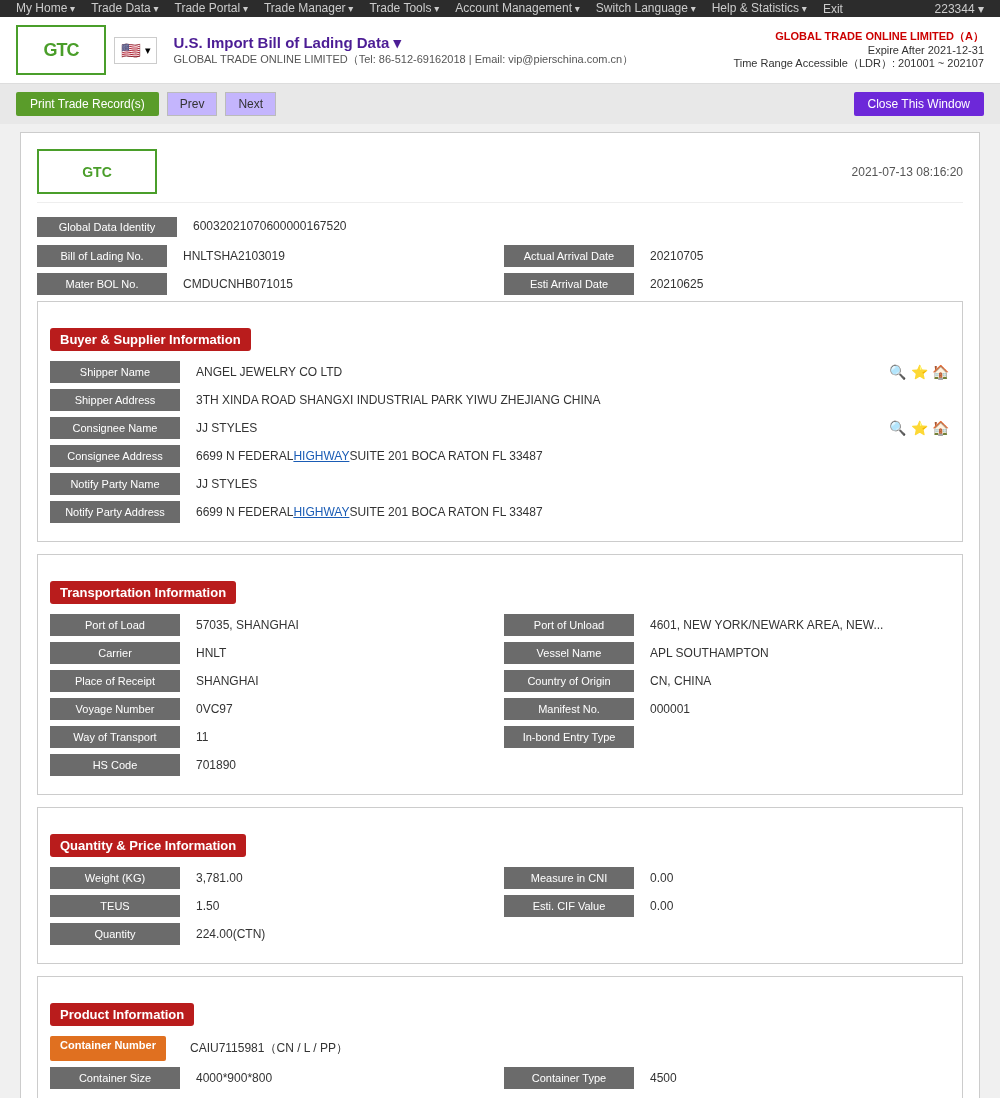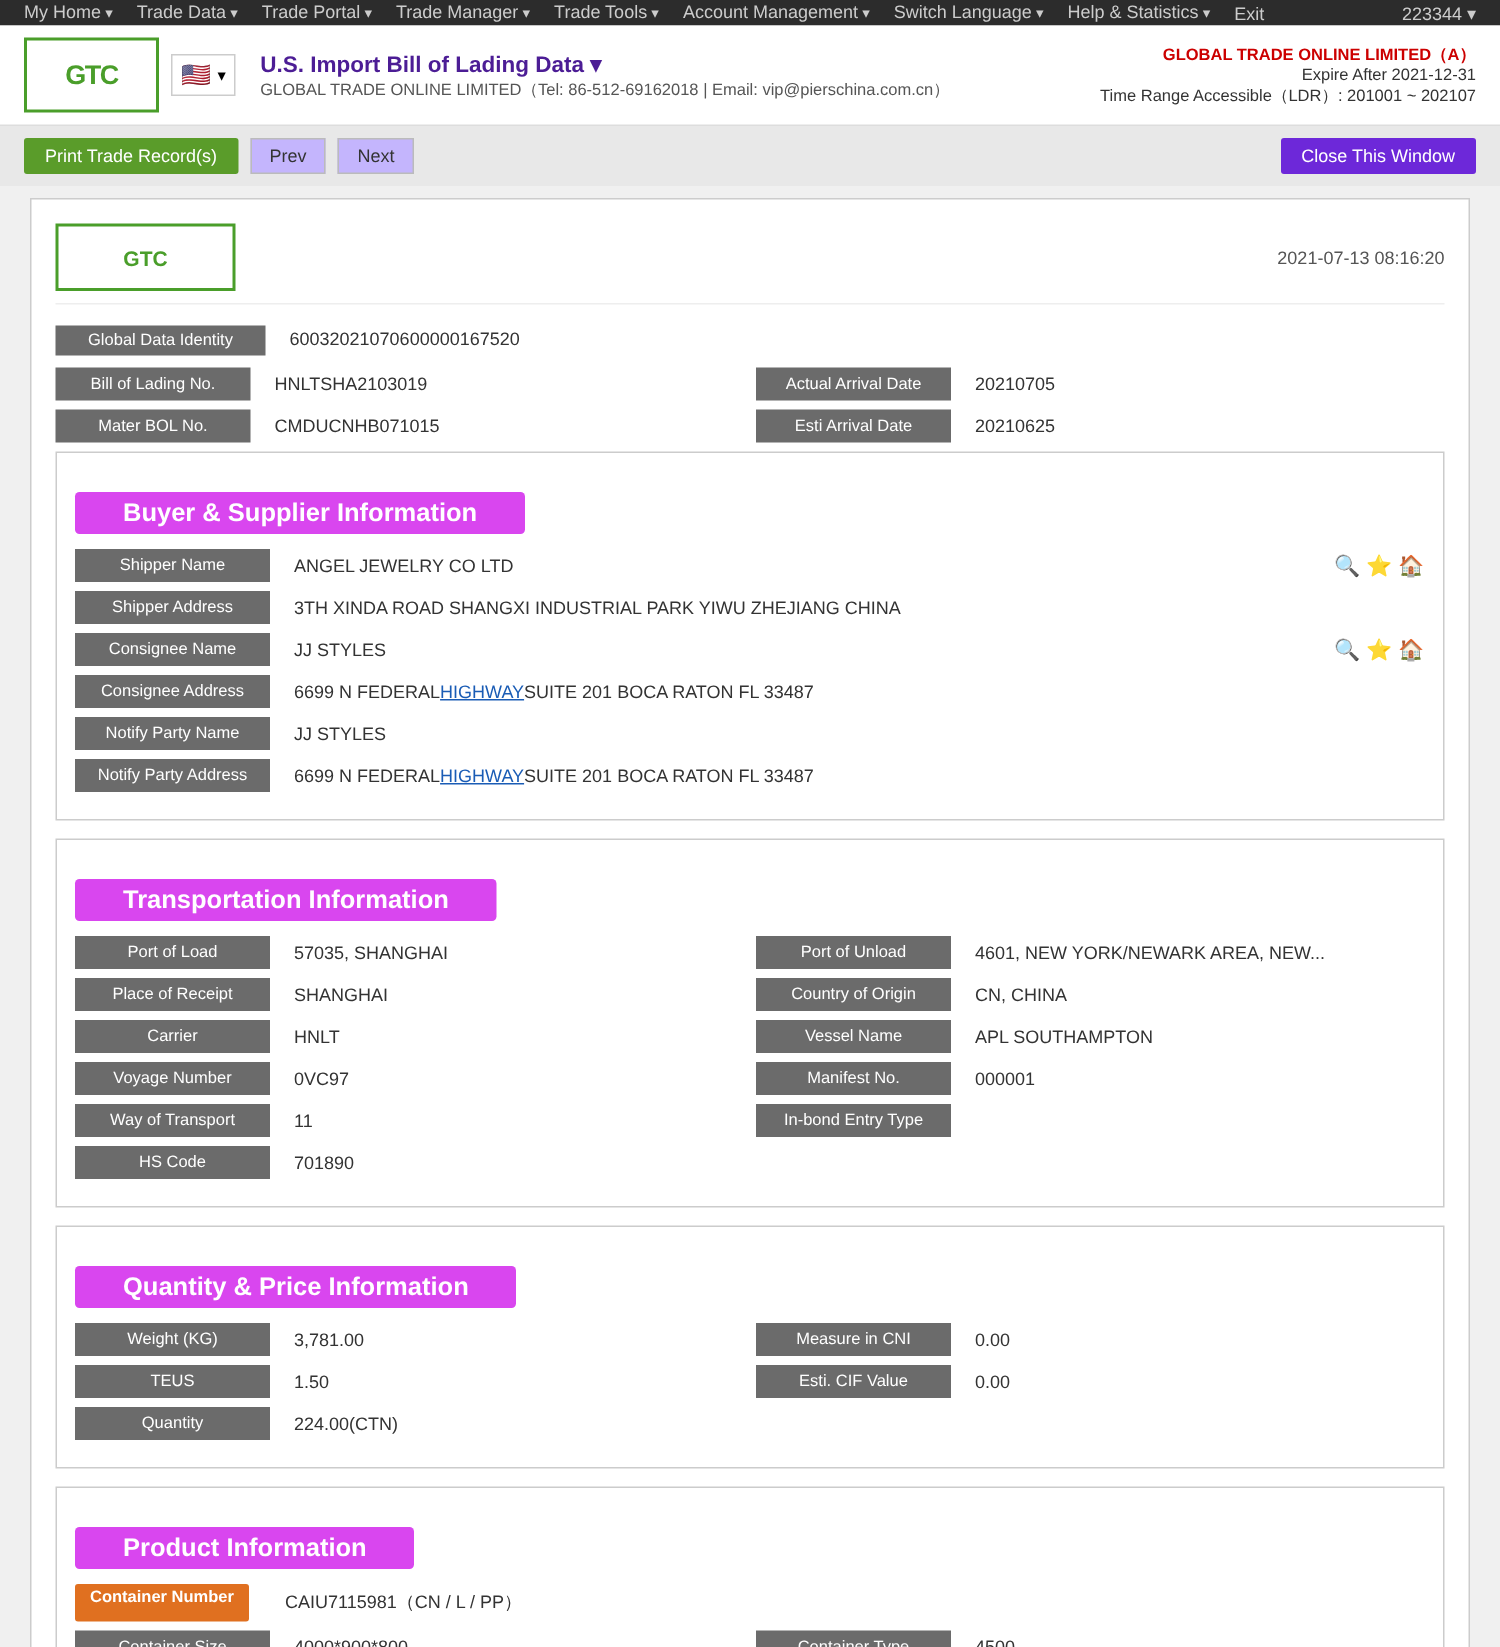--- a/index.html
+++ b/index.html
@@ -124,25 +124,25 @@
       color: #333;
       flex: 1;
       display: flex;
       align-items: center;
     }
     .field-value a { color: #1a5cb5; text-decoration: underline; }
 
     
     .section-header {
       display: inline-block;
-      background: #d946ef;
+      background: #b91c1c;
       color: #fff;
-      font-size: 17px;
+      font-size: 13px;
       font-weight: bold;
-      padding: 4px 32px;
+      padding: 4px 10px;
       margin: 14px 0 10px 0;
       border-radius: 3px;
     }
     .section-wrapper {
       border: 1px solid #ccc;
       padding: 12px;
       margin-bottom: 12px;
     }
 
     
@@ -289,32 +289,32 @@
   <div class="section-wrapper">
     <div class="section-header">Transportation Information</div>
 
     <div class="field-row">
       <span class="field-label">Port of Load</span>
       <span class="field-value">57035, SHANGHAI</span>
       <span class="field-label">Port of Unload</span>
       <span class="field-value">4601, NEW YORK/NEWARK AREA, NEW...</span>
     </div>
     <div class="field-row">
+      <span class="field-label">Carrier</span>
+      <span class="field-value">HNLT</span>
+      <span class="field-label">Vessel Name</span>
+      <span class="field-value">APL SOUTHAMPTON</span>
+    </div>
+    <div class="field-row">
       <span class="field-label">Place of Receipt</span>
       <span class="field-value">SHANGHAI</span>
       <span class="field-label">Country of Origin</span>
       <span class="field-value">CN, CHINA</span>
     </div>
     <div class="field-row">
-      <span class="field-label">Carrier</span>
-      <span class="field-value">HNLT</span>
-      <span class="field-label">Vessel Name</span>
-      <span class="field-value">APL SOUTHAMPTON</span>
-    </div>
-    <div class="field-row">
       <span class="field-label">Voyage Number</span>
       <span class="field-value">0VC97</span>
       <span class="field-label">Manifest No.</span>
       <span class="field-value">000001</span>
     </div>
     <div class="field-row">
       <span class="field-label">Way of Transport</span>
       <span class="field-value">11</span>
       <span class="field-label">In-bond Entry Type</span>
       <span class="field-value"></span>

